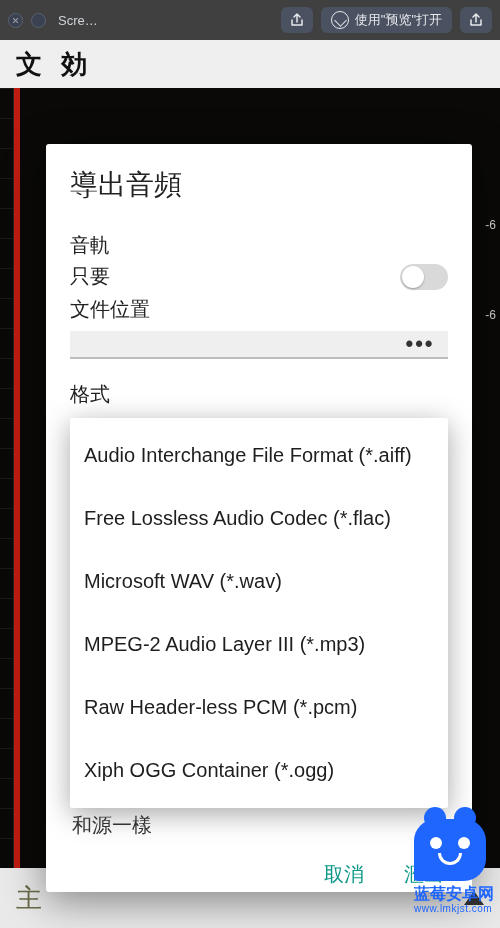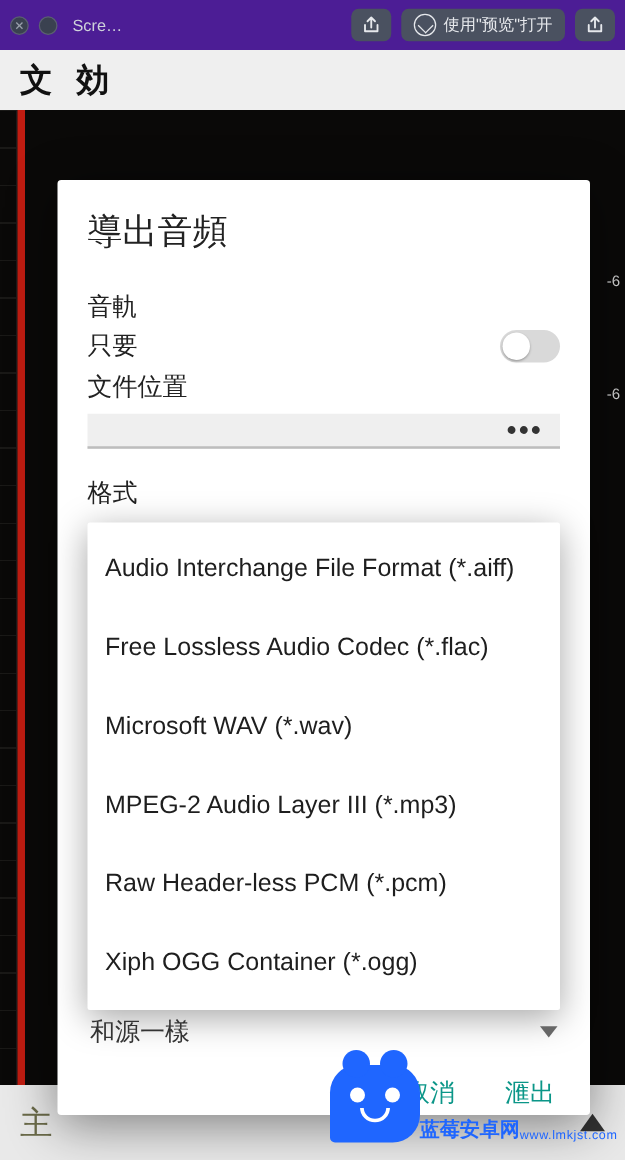--- a/index.html
+++ b/index.html
@@ -2,21 +2,21 @@
 <html><head>
 <meta charset="utf-8">
 <style>
   * { box-sizing: border-box; margin: 0; padding: 0; }
   html, body { width: 500px; height: 928px; overflow: hidden; font-family: -apple-system, "Helvetica Neue", Arial, sans-serif; }
   body { background: #1f2530; position: relative; }
 
   
   .titlebar {
     height: 40px;
-    background: #4c1d95;
+    background: #404040;
     display: flex;
     align-items: center;
     padding: 0 8px;
     gap: 8px;
     color: #cfd3da;
     font-size: 13px;
   }
   .tb-btn {
     width: 15px; height: 15px; border-radius: 50%;
     border: 1px solid #5a6170; display: inline-block;
@@ -152,21 +152,21 @@
     padding-top:16px;
   }
   .dlg-actions .btn {
     background:none; border:none; font-size:20px; color:#0b9688; font-weight:500;
     padding:6px 4px; cursor:pointer;text-align:right;
   }
 
   
   .watermark {
     position:absolute; right:6px; bottom:14px;
-    display:flex; align-items:flex-end;
+    display:flex; flex-direction:column; align-items:flex-start;
     pointer-events:none;
   }
   .wm-blob {
     width:72px; height:62px; background:#1f66ff; border-radius:22px 22px 22px 4px;
     position:relative;
   }
   .wm-blob::before, .wm-blob::after {
     content:""; position:absolute; top:-12px; width:22px; height:22px; background:#1f66ff; border-radius:50%;
   }
   .wm-blob::before { left:10px; }

